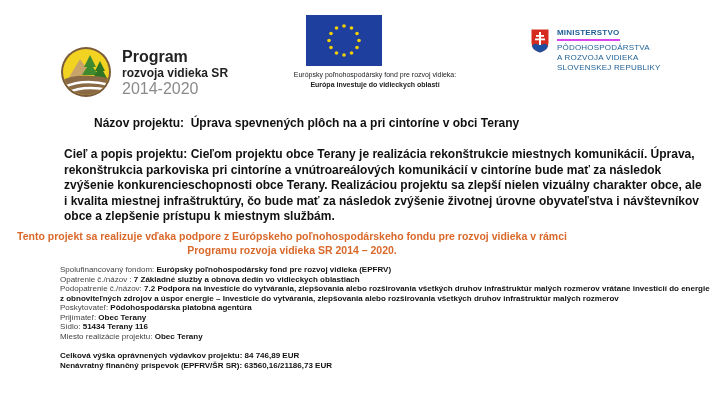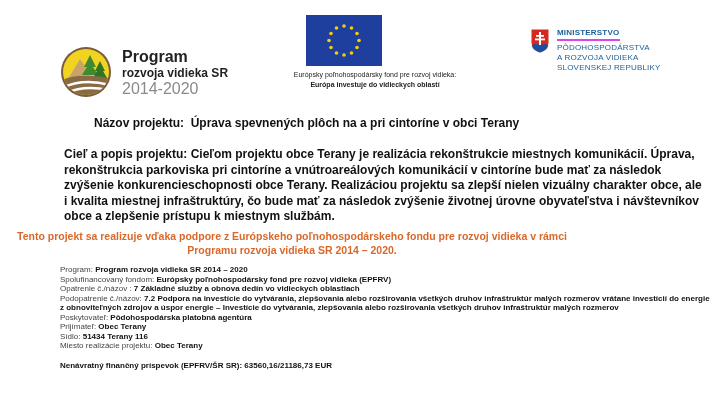--- a/index.html
+++ b/index.html
@@ -99,23 +99,23 @@
 <div class="proj-name">
   <span>Názov projektu:</span>&nbsp;
   <span>Úprava spevnených plôch na a pri cintoríne v obci Terany</span>
 </div>
 
 <div class="desc">Cieľ a popis projektu: Cieľom projektu obce Terany je  realizácia rekonštrukcie miestnych komunikácií. Úprava, rekonštrukcia parkoviska pri cintoríne a vnútroareálových  komunikácií v cintoríne bude mať za následok zvýšenie konkurencieschopnosti obce Terany. Realizáciou projektu sa zlepší nielen vizuálny charakter obce, ale i kvalita miestnej infraštruktúry, čo bude mať za následok zvýšenie životnej úrovne obyvateľstva  i návštevníkov obce a zlepšenie prístupu k miestnym službám.</div>
 
 <div class="notice">Tento projekt sa realizuje vďaka podpore z Európskeho poľnohospodárskeho fondu pre rozvoj vidieka v rámci Programu rozvoja vidieka SR 2014 – 2020.</div>
 
 <div class="details">
-  <span class="row"><span>Program: </span><span class="v">Program rozvoja vidieka SR 2014 – 2020</span></span>
   <span class="row"><span>Spolufinancovaný fondom: </span><span class="v">Európsky poľnohospodársky fond pre rozvoj vidieka (EPFRV)</span></span>
   <span class="row"><span>Opatrenie č./názov : </span><span class="v">7 Základné služby a obnova dedín vo vidieckych oblastiach</span></span>
   <span class="row"><span>Podopatrenie č./názov: </span><span class="v">7.2 Podpora na investície do vytvárania, zlepšovania alebo rozširovania všetkých druhov infraštruktúr malých rozmerov vrátane investícií do energie z obnoviteľných zdrojov a úspor energie – Investície do vytvárania, zlepšovania alebo rozširovania všetkých druhov infraštruktúr malých rozmerov</span></span>
   <span class="row"><span>Poskytovateľ: </span><span class="v">Pôdohospodárska platobná agentúra</span></span>
   <span class="row"><span>Prijímateľ: </span><span class="v">Obec Terany</span></span>
   <span class="row"><span>Sídlo: </span><span class="v">51434 Terany 116</span></span>
   <span class="row"><span>Miesto realizácie projektu: </span><span class="v">Obec Terany</span></span>
   <div class="gap"></div>
+  <span class="row strong-row">Celková výška oprávnených výdavkov projektu: 84 746,89 EUR</span>
   <span class="row strong-row">Nenávratný finančný príspevok (EPFRV/ŠR SR):  63560,16/21186,73 EUR</span>
 </div>
 
 </body></html>

